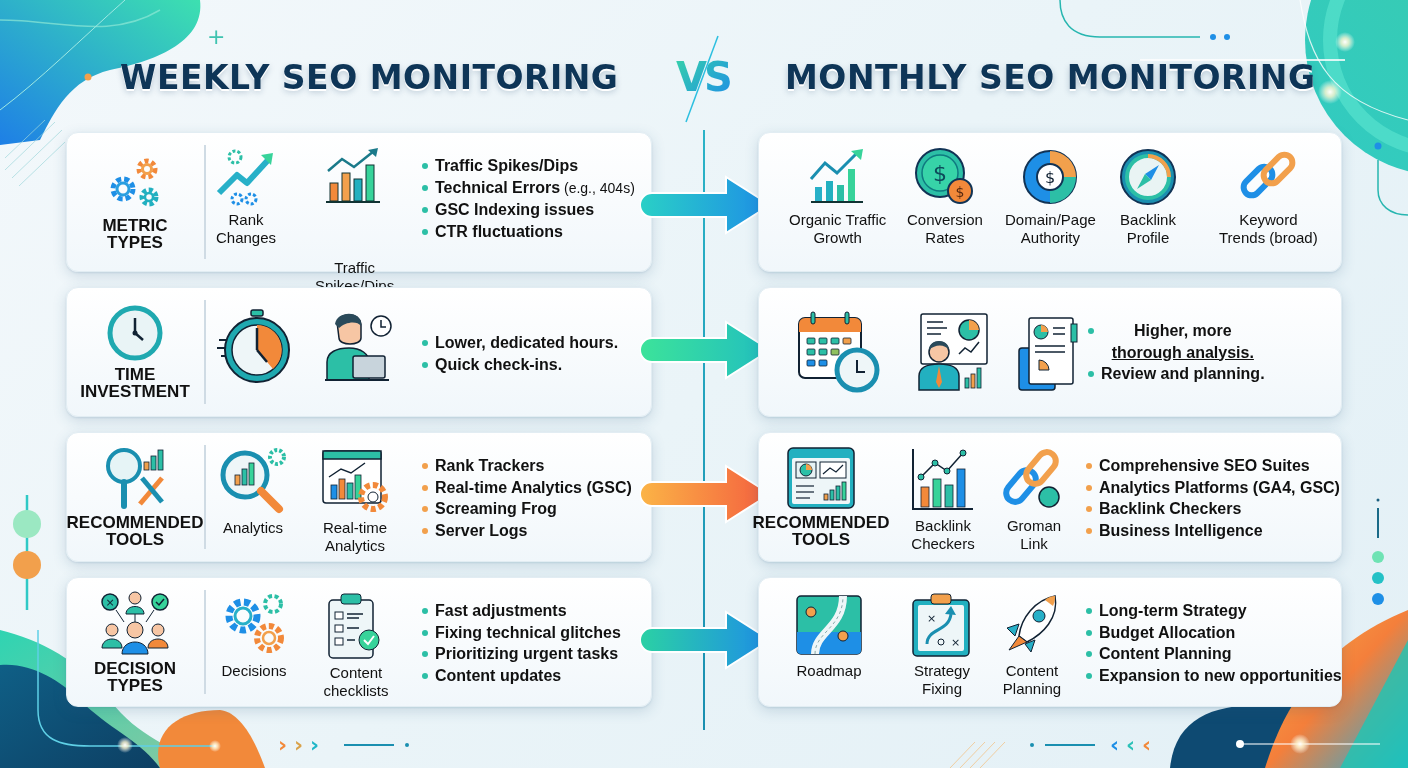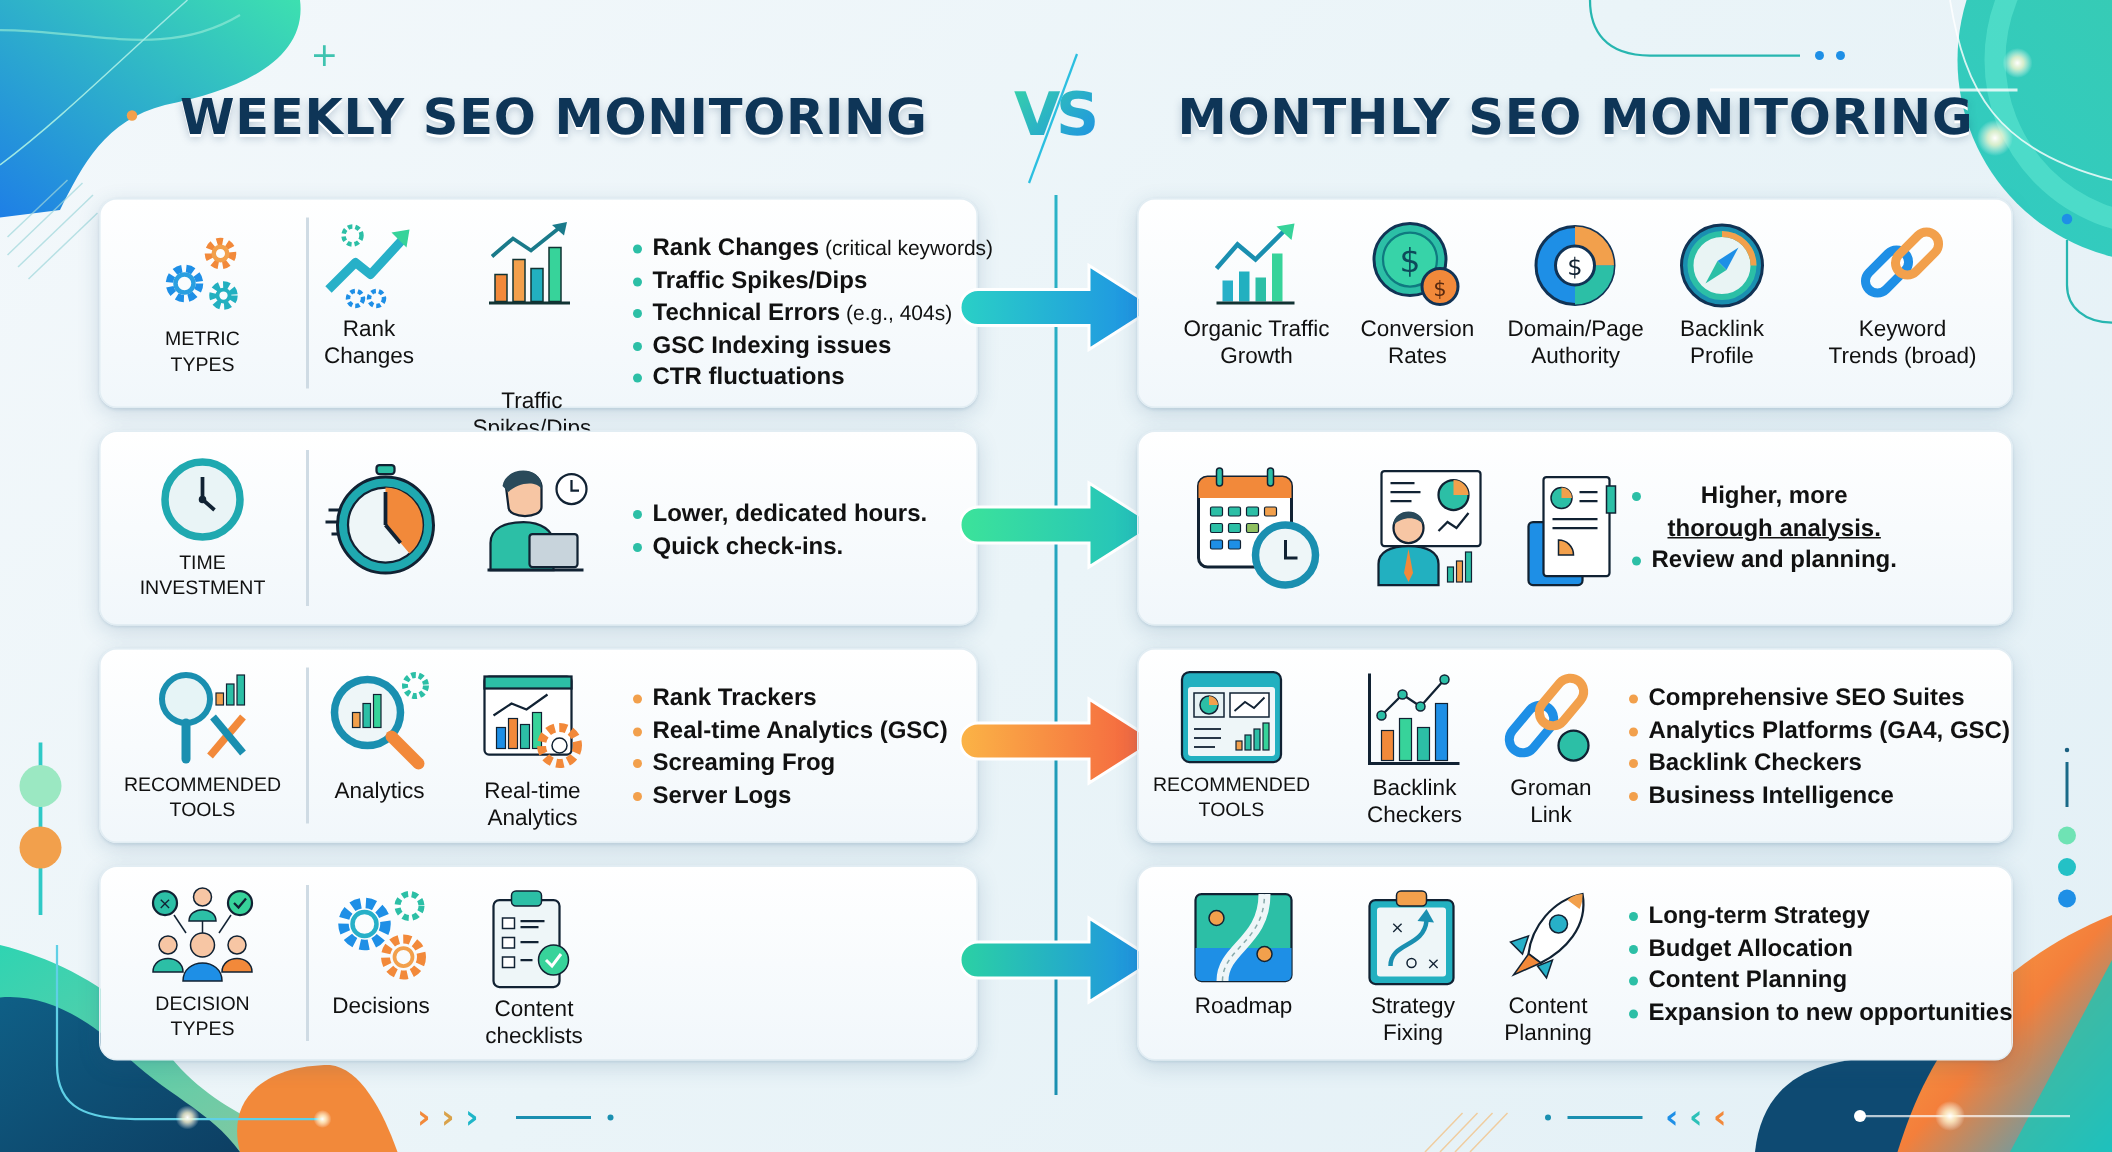--- a/index.html
+++ b/index.html
@@ -46,21 +46,21 @@
   .r1 { top: 132px; height: 140px; }
   .r2 { top: 287px; height: 130px; }
   .r3 { top: 432px; height: 130px; }
   .r4 { top: 577px; height: 130px; }
 
   .cat {
     position: absolute; left: 0; top: 0; width: 136px; height: 100%;
     display: flex; flex-direction: column; align-items: center; justify-content: center;
   }
   .cat .label {
-    font-size: 13px; font-weight: normal; text-align: center; line-height: 17px;
+    font-size: 17px; font-weight: bold; text-align: center; line-height: 17px;
     color: #111; margin-top: 4px; white-space: pre-line;
   }
   .vsep {
     position: absolute; left: 137px; top: 12px; bottom: 12px; width: 1.5px;
     background: #cfdbe4;
   }
   .item {
     position: absolute; display: flex; flex-direction: column; align-items: center;
     top: 14px;
   }
@@ -239,21 +239,20 @@
         <rect x="44" y="18" width="8" height="36" fill="#37d39a" stroke="#133" stroke-width="1"></rect>
         <line x1="4" y1="55" x2="58" y2="55" stroke="#133" stroke-width="2"></line>
         <polyline points="6,24 20,12 32,20 52,4" fill="none" stroke="#1a7a8a" stroke-width="2.5"></polyline>
         <polygon points="46,3 56,1 54,10" fill="#1a7a8a"></polygon>
       </svg>
     </span>
     <div class="ilabel">Traffic
 Spikes/Dips</div>
   </div>
   <ul class="bullets" style="left:354px;top:22px;">
-    <li><span>Rank Changes</span><span class="note"> (critical keywords)</span></li>
     <li><span>Traffic Spikes/Dips</span></li>
     <li><span>Technical Errors</span><span class="note"> (e.g., 404s)</span></li>
     <li><span>GSC Indexing issues</span></li>
     <li><span>CTR fluctuations</span></li>
   </ul>
 </div>
 
 <svg class="arrow" style="top:175px;" viewBox="0 0 132 60">
   <defs>
       <linearGradient id="a1" x1="0" x2="1">
@@ -658,20 +657,26 @@
             <line x1="24" y1="36" x2="36" y2="36"></line>
             <line x1="24" y1="48" x2="32" y2="48"></line>
           </g>
         <circle cx="46" cy="48" r="10" fill="#37d39a" stroke="#123"></circle>
         <polyline points="41,48 45,52 51,44" fill="none" stroke="#fff" stroke-width="2"></polyline>
       </svg>
     </span>
     <div class="ilabel">Content
 checklists</div>
   </div>
+  <ul class="bullets" style="left:354px;top:22px;">
+    <li><span>Fast adjustments</span></li>
+    <li><span>Fixing technical glitches</span></li>
+    <li><span>Prioritizing urgent tasks</span></li>
+    <li><span>Content updates</span></li>
+  </ul>
 </div>
 
 <svg class="arrow" style="top:610px;" viewBox="0 0 132 60">
   <defs>
       <linearGradient id="a4" x1="0" x2="1">
         <stop offset="0" stop-color="#2bd1a4"></stop>
         <stop offset="1" stop-color="#1e8fe6"></stop>
       </linearGradient>
     </defs>
   <path d="M12 18 H86 V2 L130 30 L86 58 V42 H12 A12 12 0 0 1 12 18 Z" fill="url(#a4)" stroke="#fff" stroke-width="2"></path>

